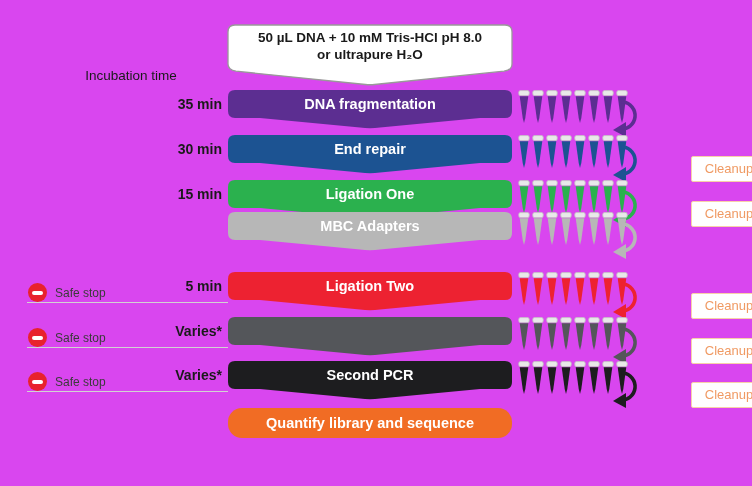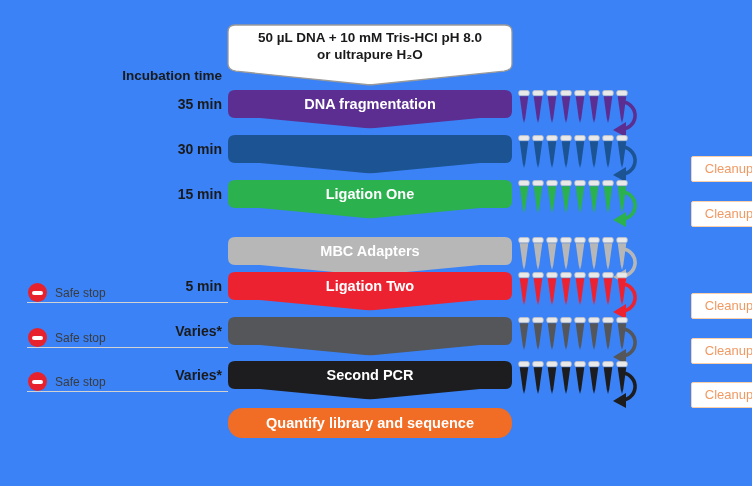--- a/index.html
+++ b/index.html
@@ -1,23 +1,23 @@
 <!DOCTYPE html>
 <html><head>
 <meta charset="utf-8">
 <style>
   html,body{margin:0;padding:0;background:#fff;}
-  .canvas{position:relative;width:752px;height:486px;background:#3b82f6;overflow:hidden;
+  .canvas{position:relative;width:752px;height:486px;background:#d946ef;overflow:hidden;
           font-family:"Liberation Sans", sans-serif;}
   
   .topbox{position:absolute;left:227px;top:24px;width:286px;height:63px;}
   .topbox-text{position:absolute;left:227px;top:29px;width:286px;text-align:center;
                font-size:13.5px;font-weight:bold;color:#1a1a1a;line-height:17px;}
-  .incubation-header{position:absolute;left:40px;top:68px;width:182px;text-align:right;
-                     font-size:13.5px;font-weight:bold;color:#1a1a1a;}
+  .incubation-header{position:absolute;left:40px;top:68px;width:182px;text-align:center;
+                     font-size:13.5px;font-weight:normal;color:#1a1a1a;}
   
   .step-row{position:absolute;left:0;width:660px;height:46px;}
   .time{position:absolute;left:97px;top:0;width:125px;height:28px;line-height:28px;
         text-align:right;font-size:14px;font-weight:bold;color:#1a1a1a;}
   .bar{position:absolute;left:228px;top:0;}
   .bar-shape{fill:var(--c);}
   .bar-label{position:absolute;left:228px;top:0;width:284px;height:28px;line-height:28px;
              text-align:center;font-size:14.5px;font-weight:bold;color:#fff;}
   .tubes{position:absolute;left:517px;top:0;}
   .tube-cap{fill:#E9E9E9;stroke:#C2C2C2;stroke-width:0.8;}
@@ -83,20 +83,21 @@
       <path class="arc" d="M12,5 A13,13 0 1 1 9,32"></path>
         <path class="head" d="M15,25 L2,33 L15,40 Z"></path>
     </svg>
   </div>
 
   <div class="step-row" style="top: 135px; --c: #1C5392;">
     <div class="time">30 min</div>
     <svg class="bar" viewBox="0 0 284 40" width="284" height="40">
       <path class="bar-shape" d="M7,0 H277 Q284,0 284,7 V21 Q284,28 277,28 H252 L152,37.5 Q142,39 132,37.5 L32,28 H7 Q0,28 0,21 V7 Q0,0 7,0 Z" stroke-linejoin="round"></path>
     </svg>
+    <div class="bar-label">End repair</div>
     <svg class="tubes" viewBox="0 0 116 34" width="116" height="34">
         <rect class="tube-cap" x="1.7999999999999998" y="0.6" width="10.4" height="5" rx="1.6"></rect>
         <path class="tube-body" d="M 2.7,6.2 L 11.3,6.2 L 8.3,28 L 7,33 L 5.7,28 Z"></path>
         <rect class="tube-cap" x="15.8" y="0.6" width="10.4" height="5" rx="1.6"></rect>
         <path class="tube-body" d="M 16.7,6.2 L 25.3,6.2 L 22.3,28 L 21,33 L 19.7,28 Z"></path>
         <rect class="tube-cap" x="29.8" y="0.6" width="10.4" height="5" rx="1.6"></rect>
         <path class="tube-body" d="M 30.7,6.2 L 39.3,6.2 L 36.3,28 L 35,33 L 33.7,28 Z"></path>
         <rect class="tube-cap" x="43.8" y="0.6" width="10.4" height="5" rx="1.6"></rect>
         <path class="tube-body" d="M 44.7,6.2 L 53.3,6.2 L 50.3,28 L 49,33 L 47.7,28 Z"></path>
         <rect class="tube-cap" x="57.8" y="0.6" width="10.4" height="5" rx="1.6"></rect>
@@ -139,21 +140,21 @@
         <rect class="tube-cap" x="99.8" y="0.6" width="10.4" height="5" rx="1.6"></rect>
         <path class="tube-body" d="M 100.7,6.2 L 109.3,6.2 L 106.3,28 L 105,33 L 103.7,28 Z"></path>
       </svg>
     <svg class="arrow" viewBox="0 0 36 42" width="36" height="42">
       <path class="arc" d="M12,5 A13,13 0 1 1 9,32"></path>
         <path class="head" d="M15,25 L2,33 L15,40 Z"></path>
     </svg>
     <div class="cleanup">Cleanup</div>
   </div>
 
-  <div class="step-row" style="top: 237px; border-radius: 11px; --c: #B7B7B7;">
+  <div class="step-row" style="top: 212px; border-radius: 11px; --c: #B7B7B7;">
     <svg class="bar" viewBox="0 0 284 40" width="284" height="40">
       <path class="bar-shape" d="M7,0 H277 Q284,0 284,7 V21 Q284,28 277,28 H252 L152,37.5 Q142,39 132,37.5 L32,28 H7 Q0,28 0,21 V7 Q0,0 7,0 Z" stroke-linejoin="round"></path>
     </svg>
     <div class="bar-label">MBC Adapters</div>
     <svg class="tubes" viewBox="0 0 116 34" width="116" height="34">
         <rect class="tube-cap" x="1.7999999999999998" y="0.6" width="10.4" height="5" rx="1.6"></rect>
         <path class="tube-body" d="M 2.7,6.2 L 11.3,6.2 L 8.3,28 L 7,33 L 5.7,28 Z"></path>
         <rect class="tube-cap" x="15.8" y="0.6" width="10.4" height="5" rx="1.6"></rect>
         <path class="tube-body" d="M 16.7,6.2 L 25.3,6.2 L 22.3,28 L 21,33 L 19.7,28 Z"></path>
         <rect class="tube-cap" x="29.8" y="0.6" width="10.4" height="5" rx="1.6"></rect>

